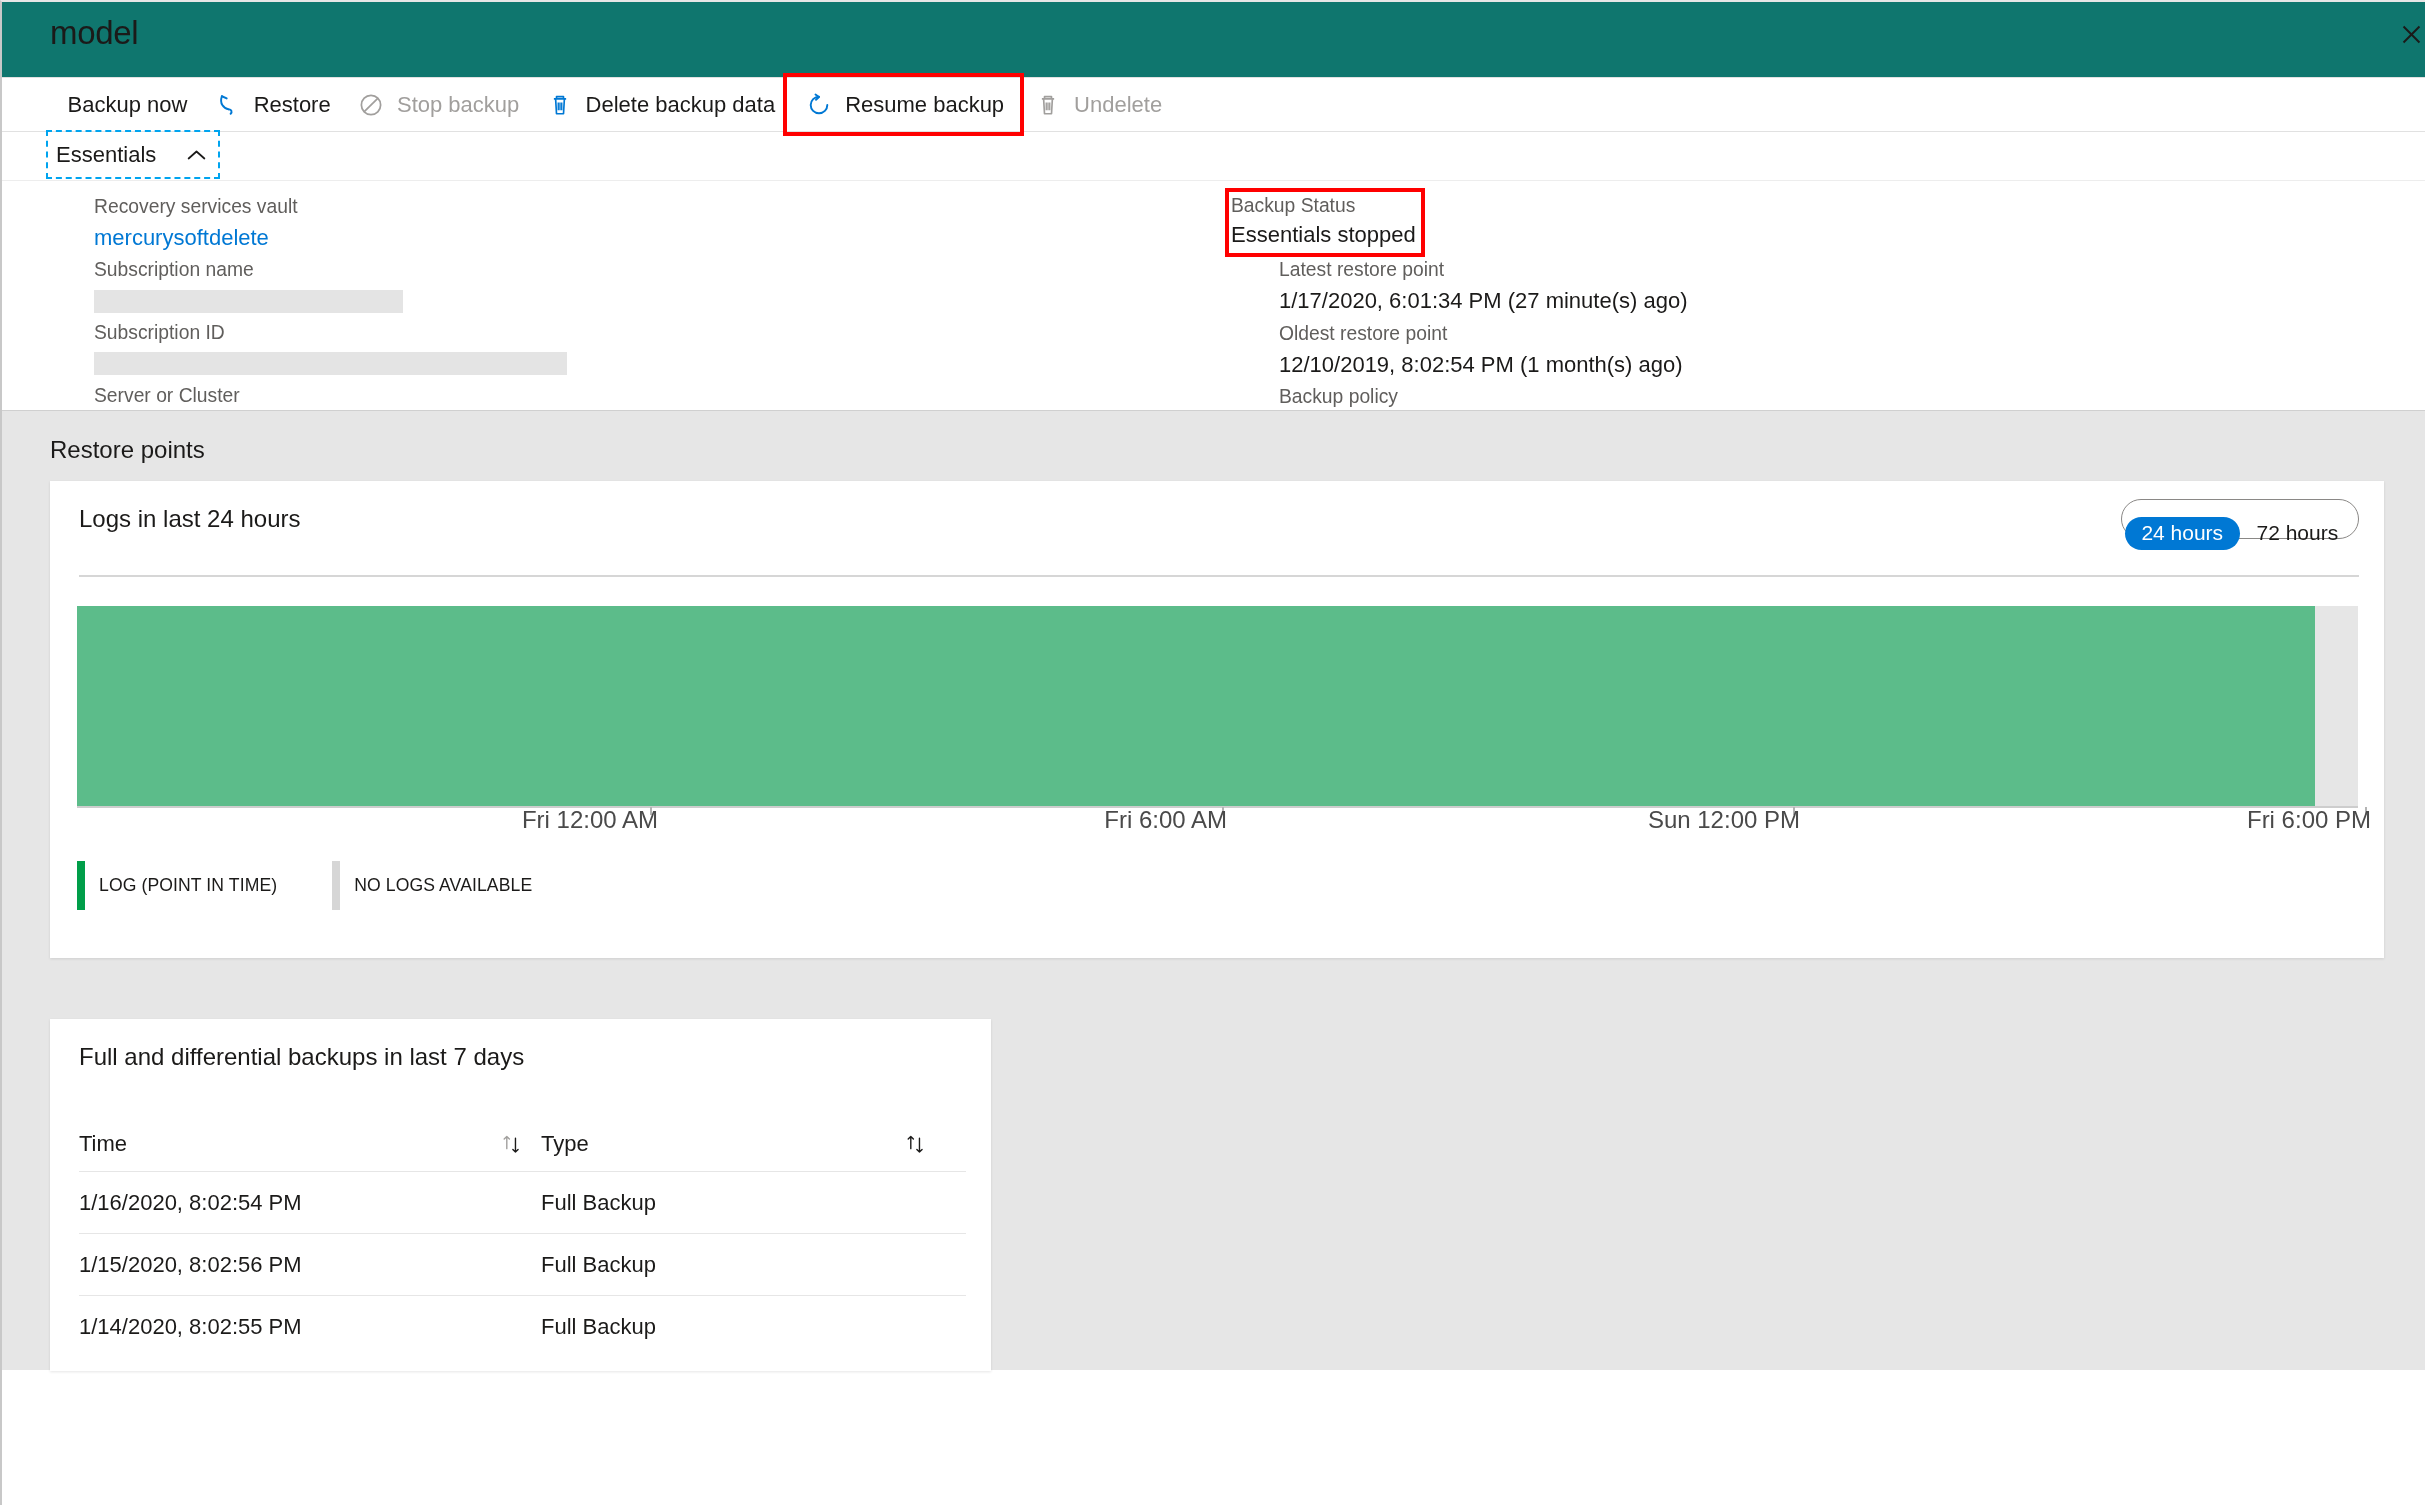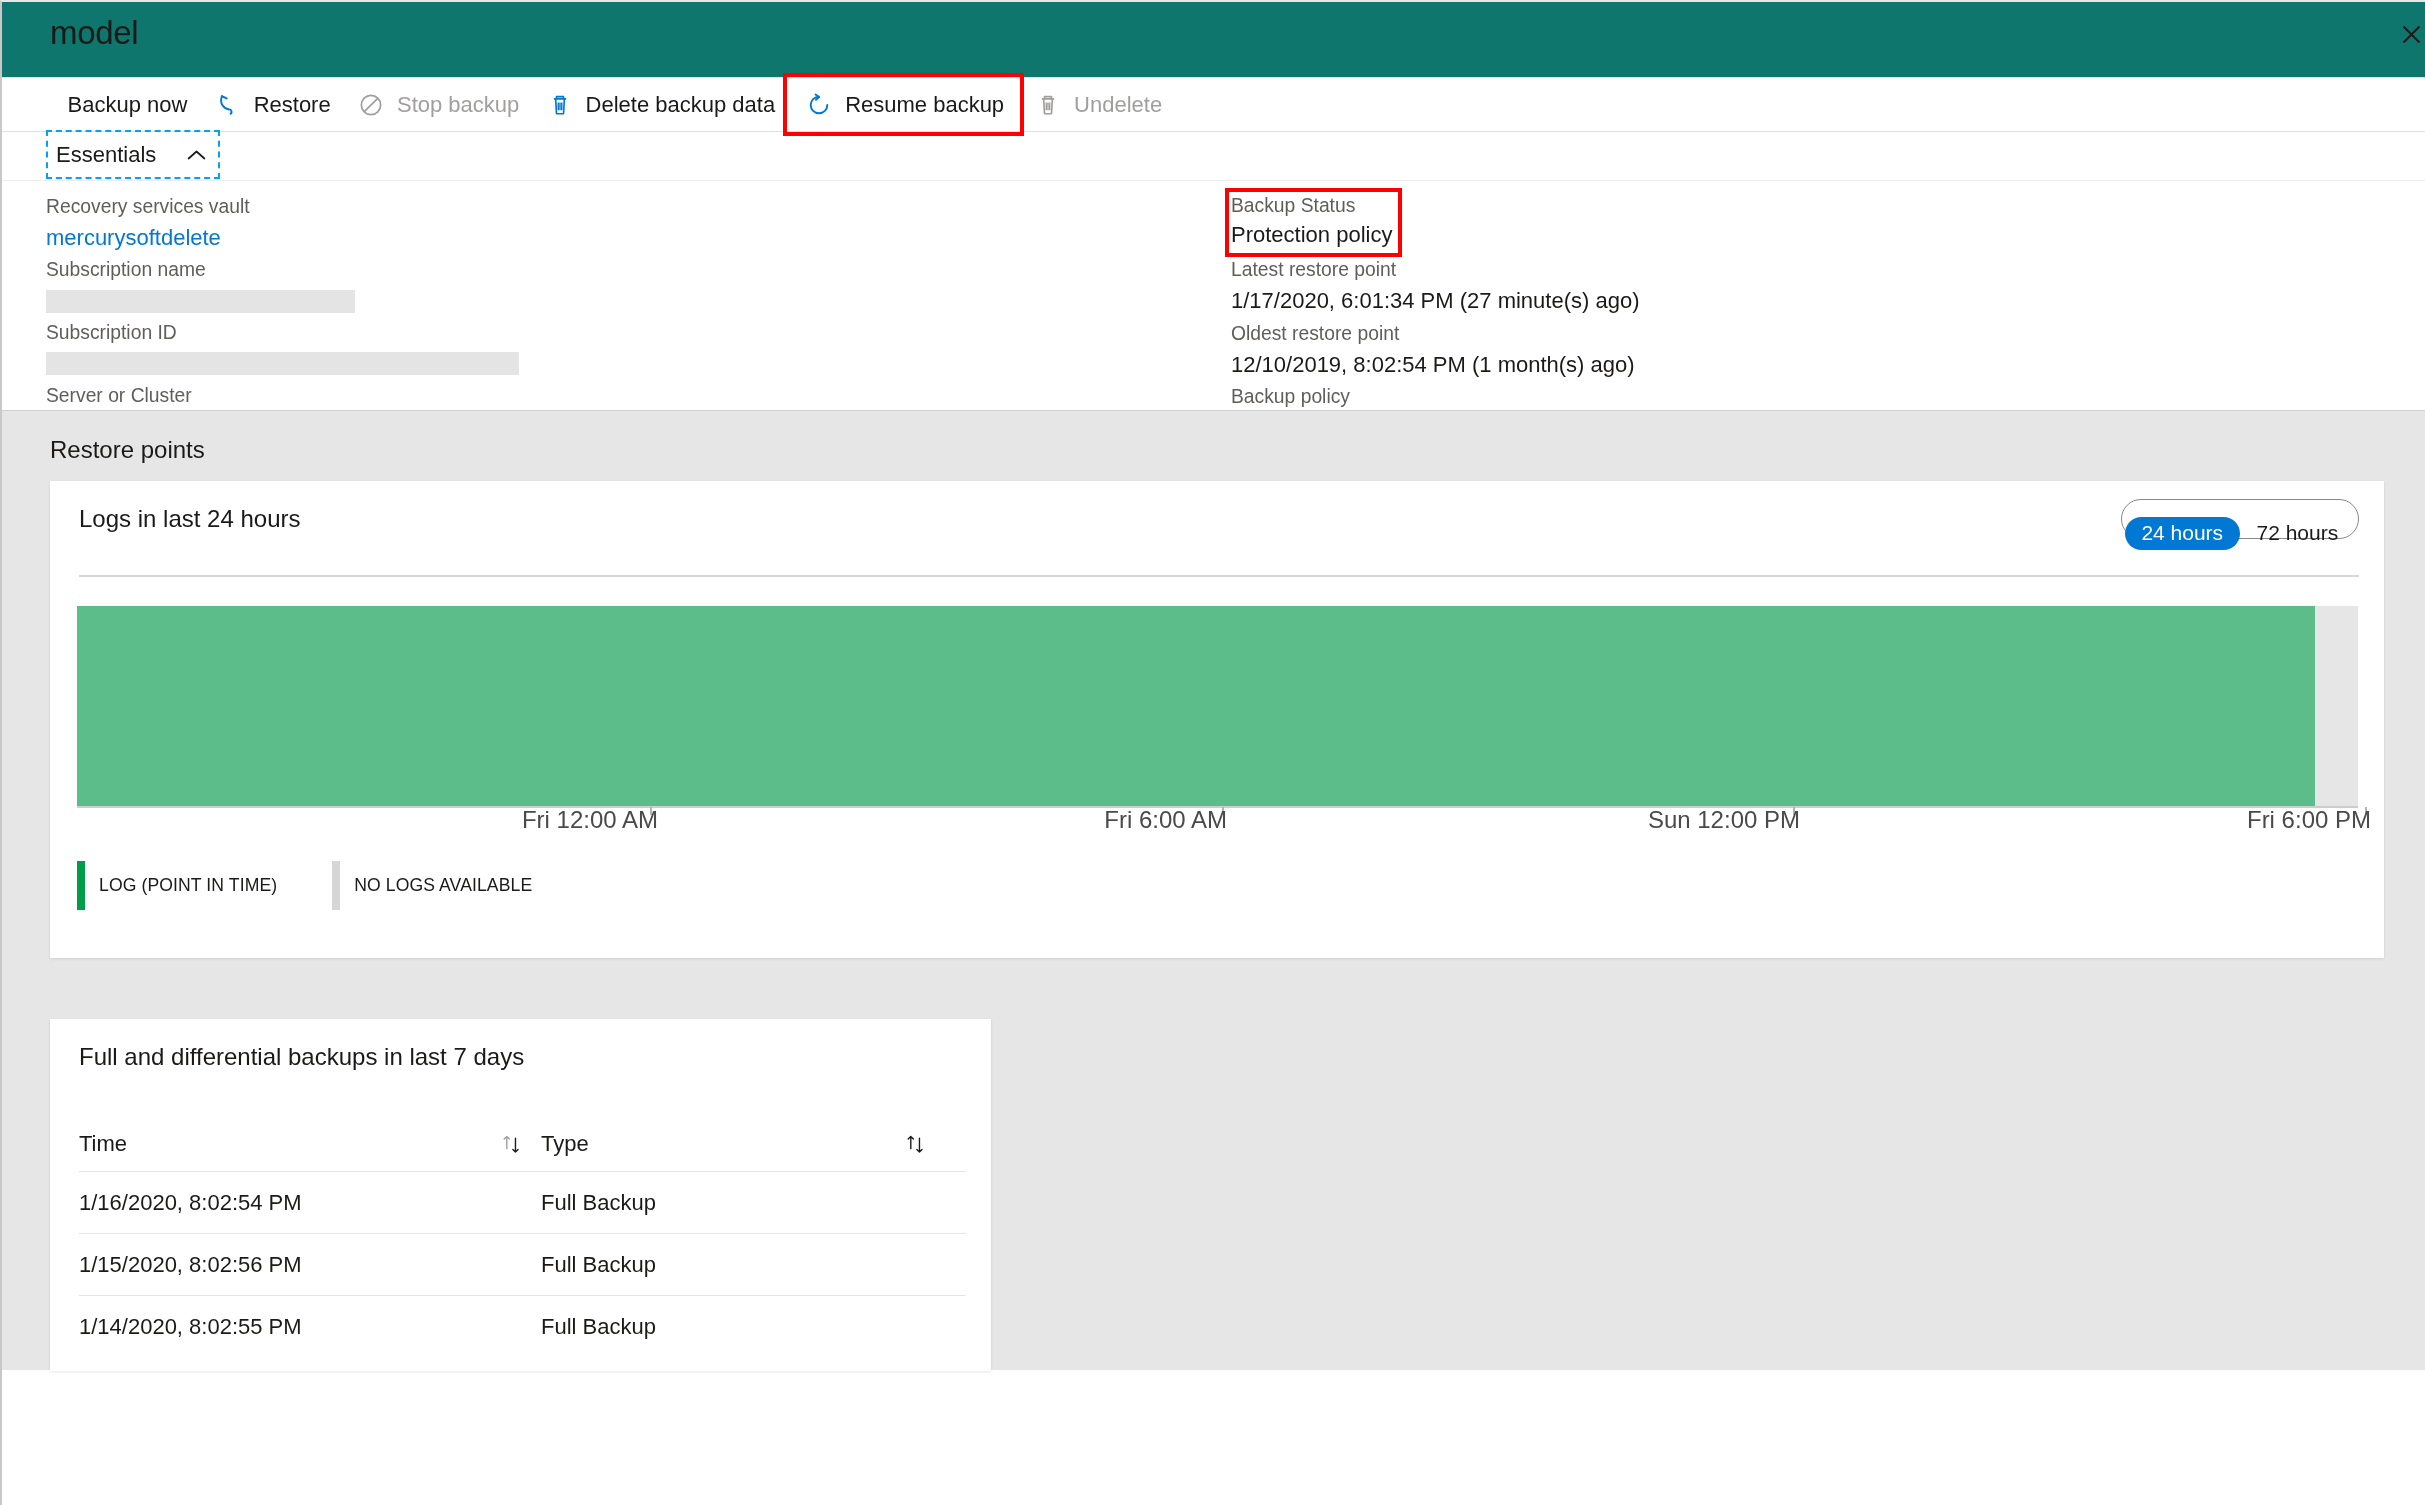--- a/index.html
+++ b/index.html
@@ -118,21 +118,21 @@
     height: 229px;
     padding-top: 10.5px;
   }
   .col {
     position: absolute;
     top: 10.5px;
   }
   .col-left { left: 44px; width: 1125px; }
   .col-right { left: 1229px; width: 1055px; }
 
-  .fld { margin-bottom: 1.8px; }
+  .fld { margin-bottom: 1.8px; margin-left: 48px; }
   .fld-label {
     font-size: 19.3px;
     color: #605e5c;
     line-height: 30px;
   }
   .fld-value {
     font-size: 22px;
     color: #1b1a19;
     line-height: 32px;
   }
@@ -449,21 +449,21 @@
         </div>
         <div class="fld">
           <div class="fld-label">Item type</div>
           <div class="fld-value">SQL Server in Azure VM</div>
         </div>
       </div>
 
       <div class="col col-right">
         <div class="fld status-box">
           <div class="fld-label">Backup Status</div>
-          <div class="fld-value">Protection policy</div>
+          <div class="fld-value">Essentials stopped</div>
         </div>
         <div class="fld">
           <div class="fld-label">Latest restore point</div>
           <div class="fld-value">1/17/2020, 6:01:34 PM (27 minute(s) ago)</div>
         </div>
         <div class="fld">
           <div class="fld-label">Oldest restore point</div>
           <div class="fld-value">12/10/2019, 8:02:54 PM (1 month(s) ago)</div>
         </div>
         <div class="fld">

